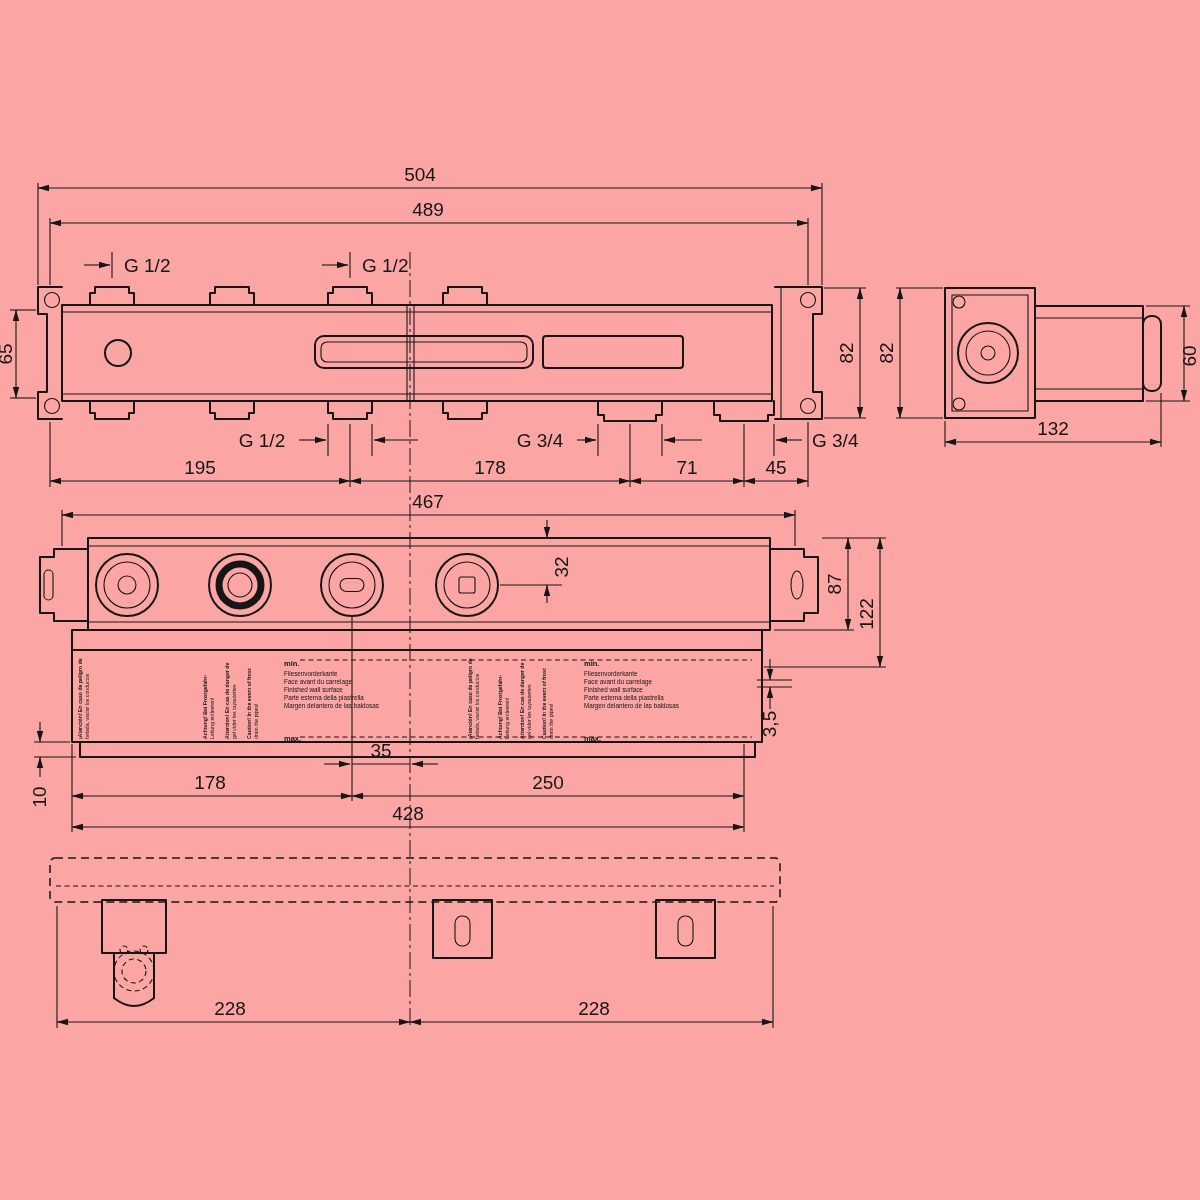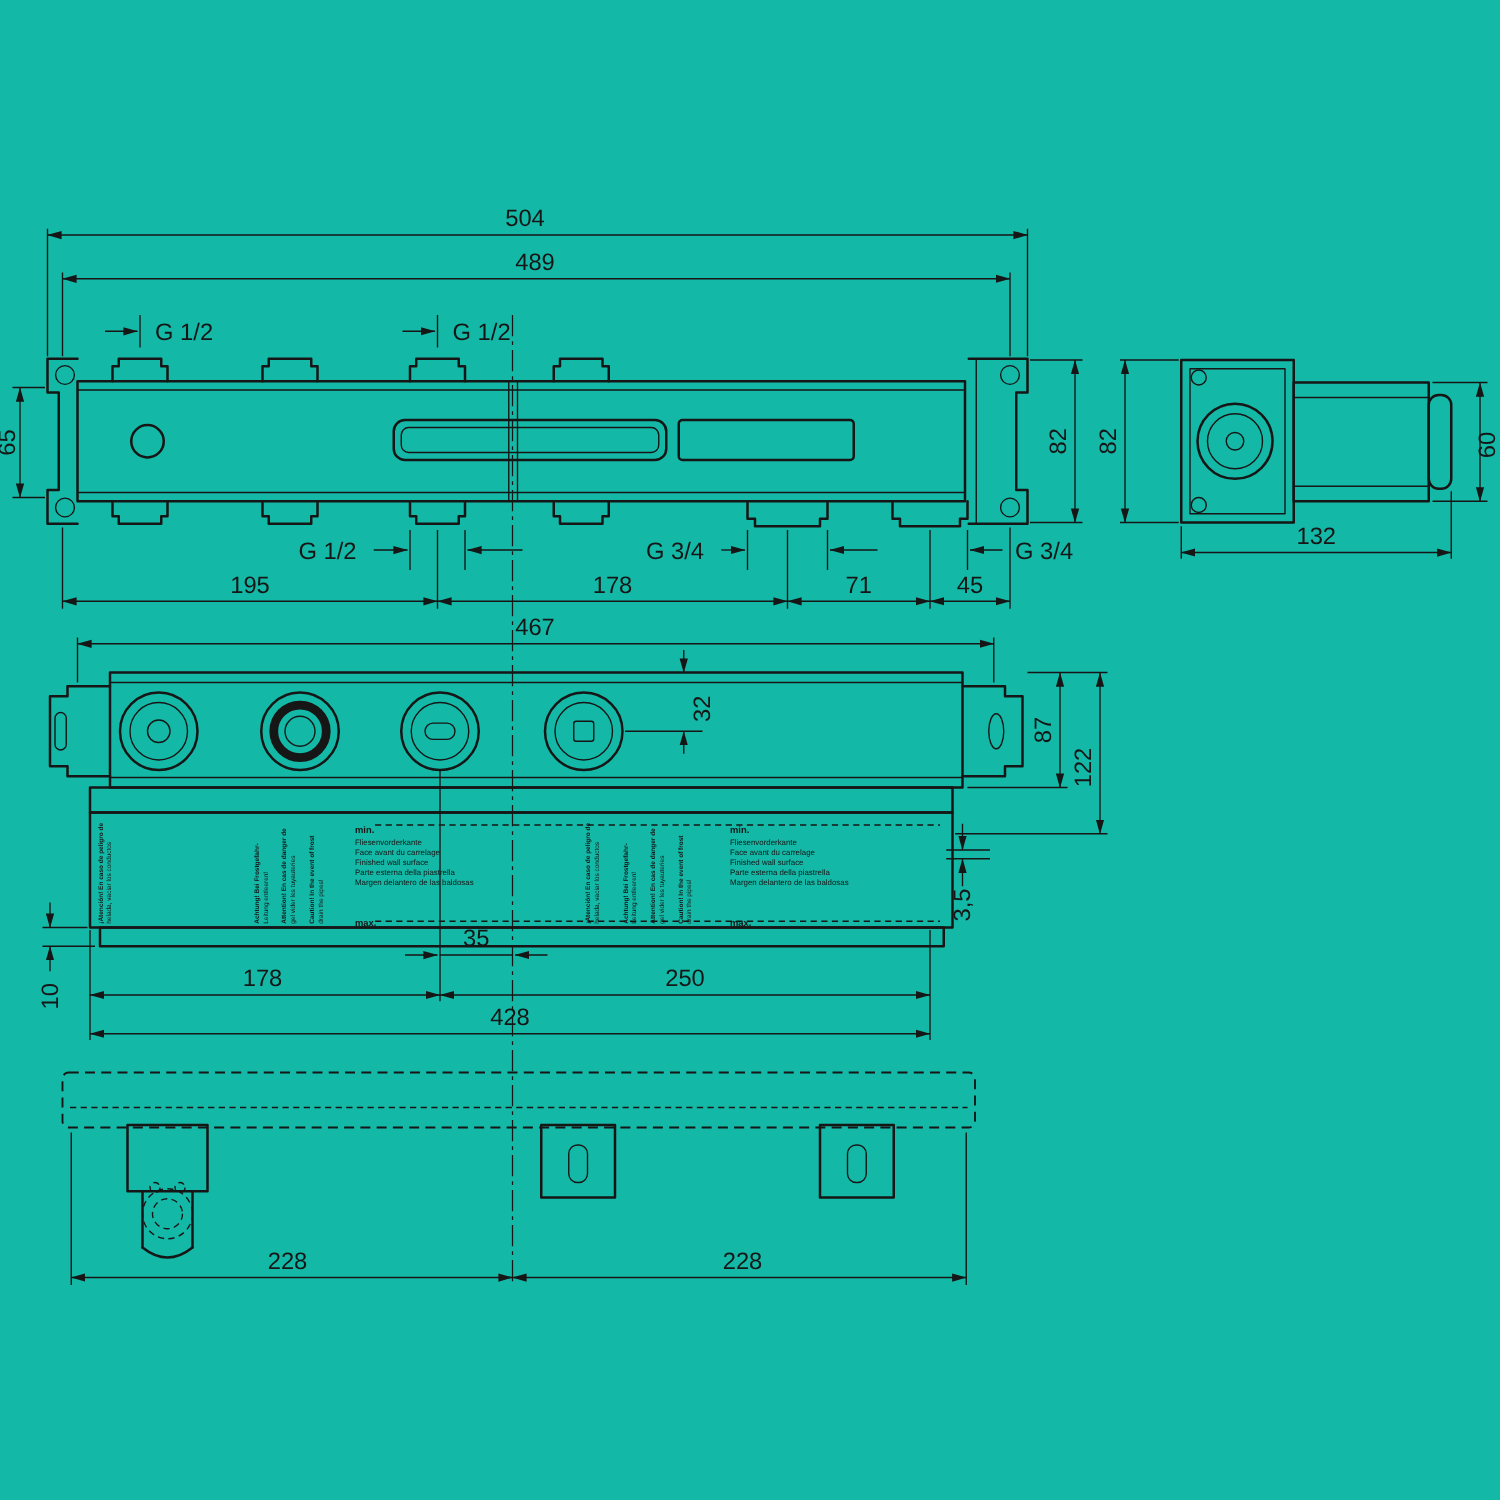--- a/index.html
+++ b/index.html
@@ -1,16 +1,16 @@
 <!DOCTYPE html>
 <html><head>
 <meta charset="utf-8">
 <style>
   html,body{margin:0;padding:0;background:#ffffff;width:1200px;height:1200px;overflow:hidden}
-  .stage{width:1200px;height:1200px;background:#14b8a6}
+  .stage{width:1200px;height:1200px;background:#fca5a5}
   svg{display:block}
   .s{fill:none;stroke:#161616;stroke-width:2;stroke-linejoin:round;stroke-linecap:round}
   .s1{fill:none;stroke:#161616;stroke-width:1.1;stroke-linejoin:round}
   .ring{fill:none;stroke:#161616;stroke-width:7}
   .dim{fill:none;stroke:#161616;stroke-width:1.1}
   .ctr{fill:none;stroke:#161616;stroke-width:1;stroke-dasharray:17 4 3 4}
   .dsh{fill:none;stroke:#161616;stroke-width:1.5;stroke-dasharray:8 5}
   .dsh1{fill:none;stroke:#161616;stroke-width:1.1;stroke-dasharray:5 3.5}
   text{font-family:"Liberation Sans",sans-serif;fill:#161616}
   .d{font-size:19px}

